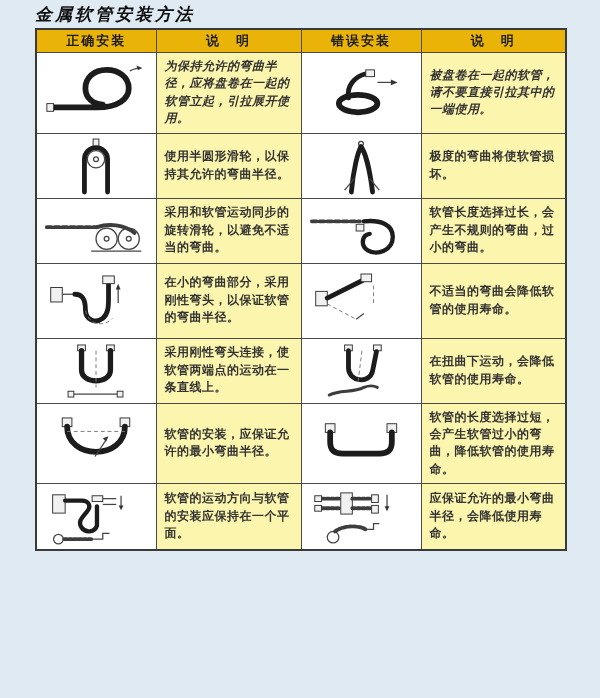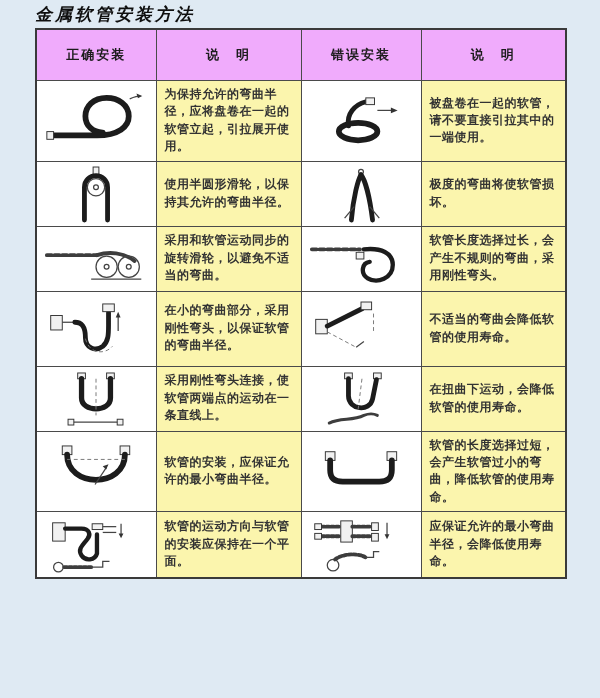--- a/index.html
+++ b/index.html
@@ -17,33 +17,33 @@
     text-align:center;
   }
   table.grid{
     position:absolute;left:35px;top:28px;
     width:530px;border-collapse:collapse;table-layout:fixed;
     border:2px solid #3a3a3a;
   }
   table.grid col.c-img{width:120px;}
   table.grid col.c-desc{width:145px;}
   th{
-    background:#f0abfc;border:1px solid #4a4a4a;
+    background:#eab308;border:1px solid #4a4a4a;
     font-size:13px;font-weight:bold;color:#1c1c1c;
-    height:22px;letter-spacing:2px;padding:14px;
+    height:22px;letter-spacing:2px;padding:0;
   }
   td{border:1px solid #4a4a4a;padding:0;vertical-align:middle;}
   td.img{background:#ffffff;text-align:center;}
   td.desc{
     background:#fbf5ad;
     font-size:12px;font-weight:bold;color:#333;
     padding:5px 8px;line-height:1.45;letter-spacing:0.5px;
     text-align:left;
   }
-  tr.r78{height:78px;} tr.r65{height:65px;margin-left:47px;} tr.r75{height:75px;margin-top:12px;}
+  tr.r78{height:78px;font-style:italic;} tr.r65{height:65px;margin-left:47px;} tr.r75{height:75px;margin-top:12px;}
   tr.r77{height:77px;} tr.r66{height:66px;}
   tbody tr:last-child td{border-bottom:2px solid #3a3a3a;}
   svg.illu{display:block;margin:0 auto;}
   .hose{fill:none;stroke:#1c1c1c;stroke-linecap:round;}
   .hoseg{fill:none;stroke:#3d3d3d;stroke-linecap:round;}
   .thin{fill:none;stroke:#444;stroke-width:1.3;}
   .dashl{fill:none;stroke:#777;stroke-width:1;stroke-dasharray:4 3;}
   .fit{fill:#f1f1f1;stroke:#333;stroke-width:1;}
   .arrow{fill:#333;}
 </style>
@@ -128,21 +128,21 @@
           </svg>
         </td>
         <td class="desc">采用和软管运动同步的旋转滑轮，以避免不适当的弯曲。</td>
         <td class="img">
           <svg class="illu" width="106" height="58" viewBox="0 0 110 58">
             <path class="hoseg" stroke-width="4" stroke-dasharray="5 3" d="M4 19 L54 19"></path>
             <rect class="fit" x="50" y="22" width="8" height="7"></rect>
             <path class="hose" stroke-width="4.5" d="M58 19 C76 17 88 23 88 35 C88 49 72 55 62 49 C54 44 56 33 64 32"></path>
           </svg>
         </td>
-        <td class="desc">软管长度选择过长，会产生不规则的弯曲，采用刚性弯头。</td>
+        <td class="desc">软管长度选择过长，会产生不规则的弯曲，过小的弯曲。</td>
       </tr>
 
       <tr class="r75">
         <td class="img">
           <svg class="illu" width="106" height="68" viewBox="0 0 110 68">
             <rect class="fit" x="8" y="20" width="12" height="15"></rect>
             <path class="thin" d="M20 27 L33 27"></path>
             <path class="hose" stroke-width="5" d="M33 27 C42 27 44 34 44 43 C44 53 54 58 62 52 C68 47 68 39 68 30 L68 17"></path>
             <rect class="fit" x="62" y="8" width="12" height="8"></rect>
             <path class="dashl" d="M44 44 C48 60 64 61 72 52"></path>

